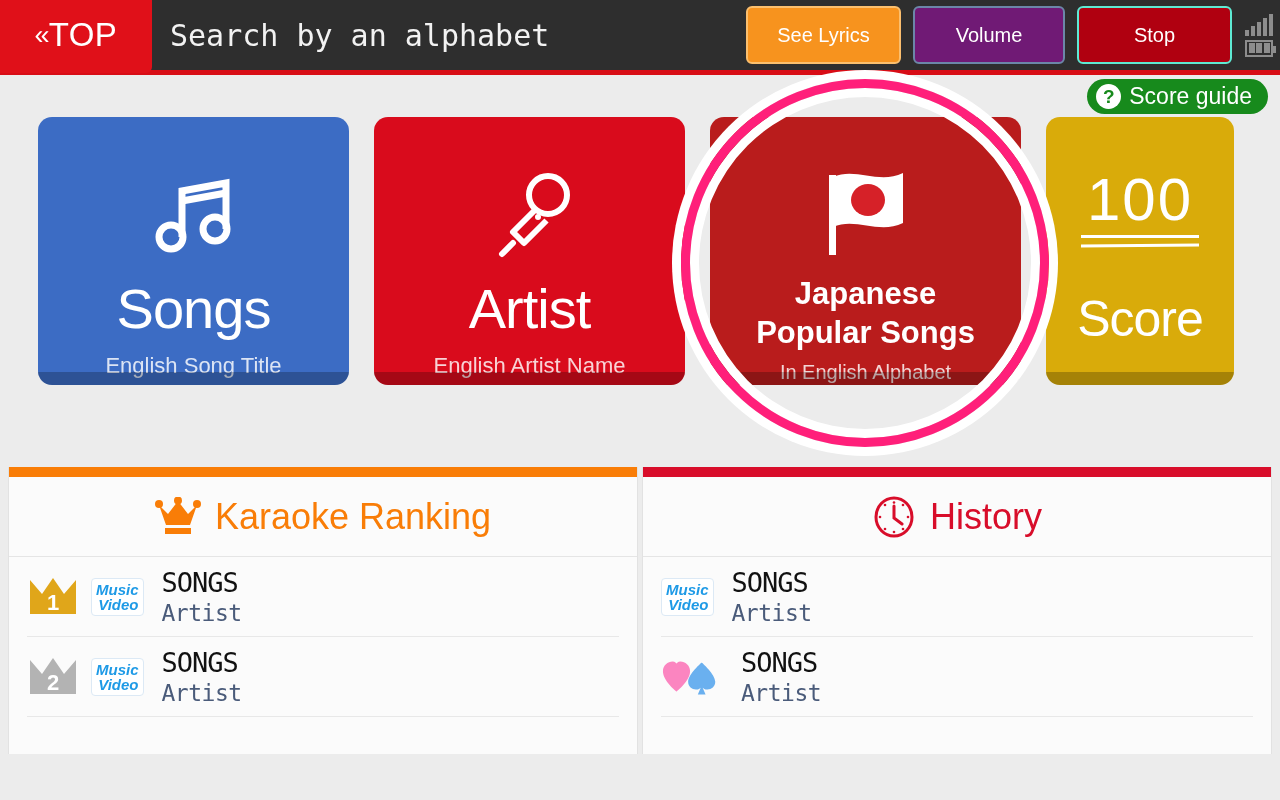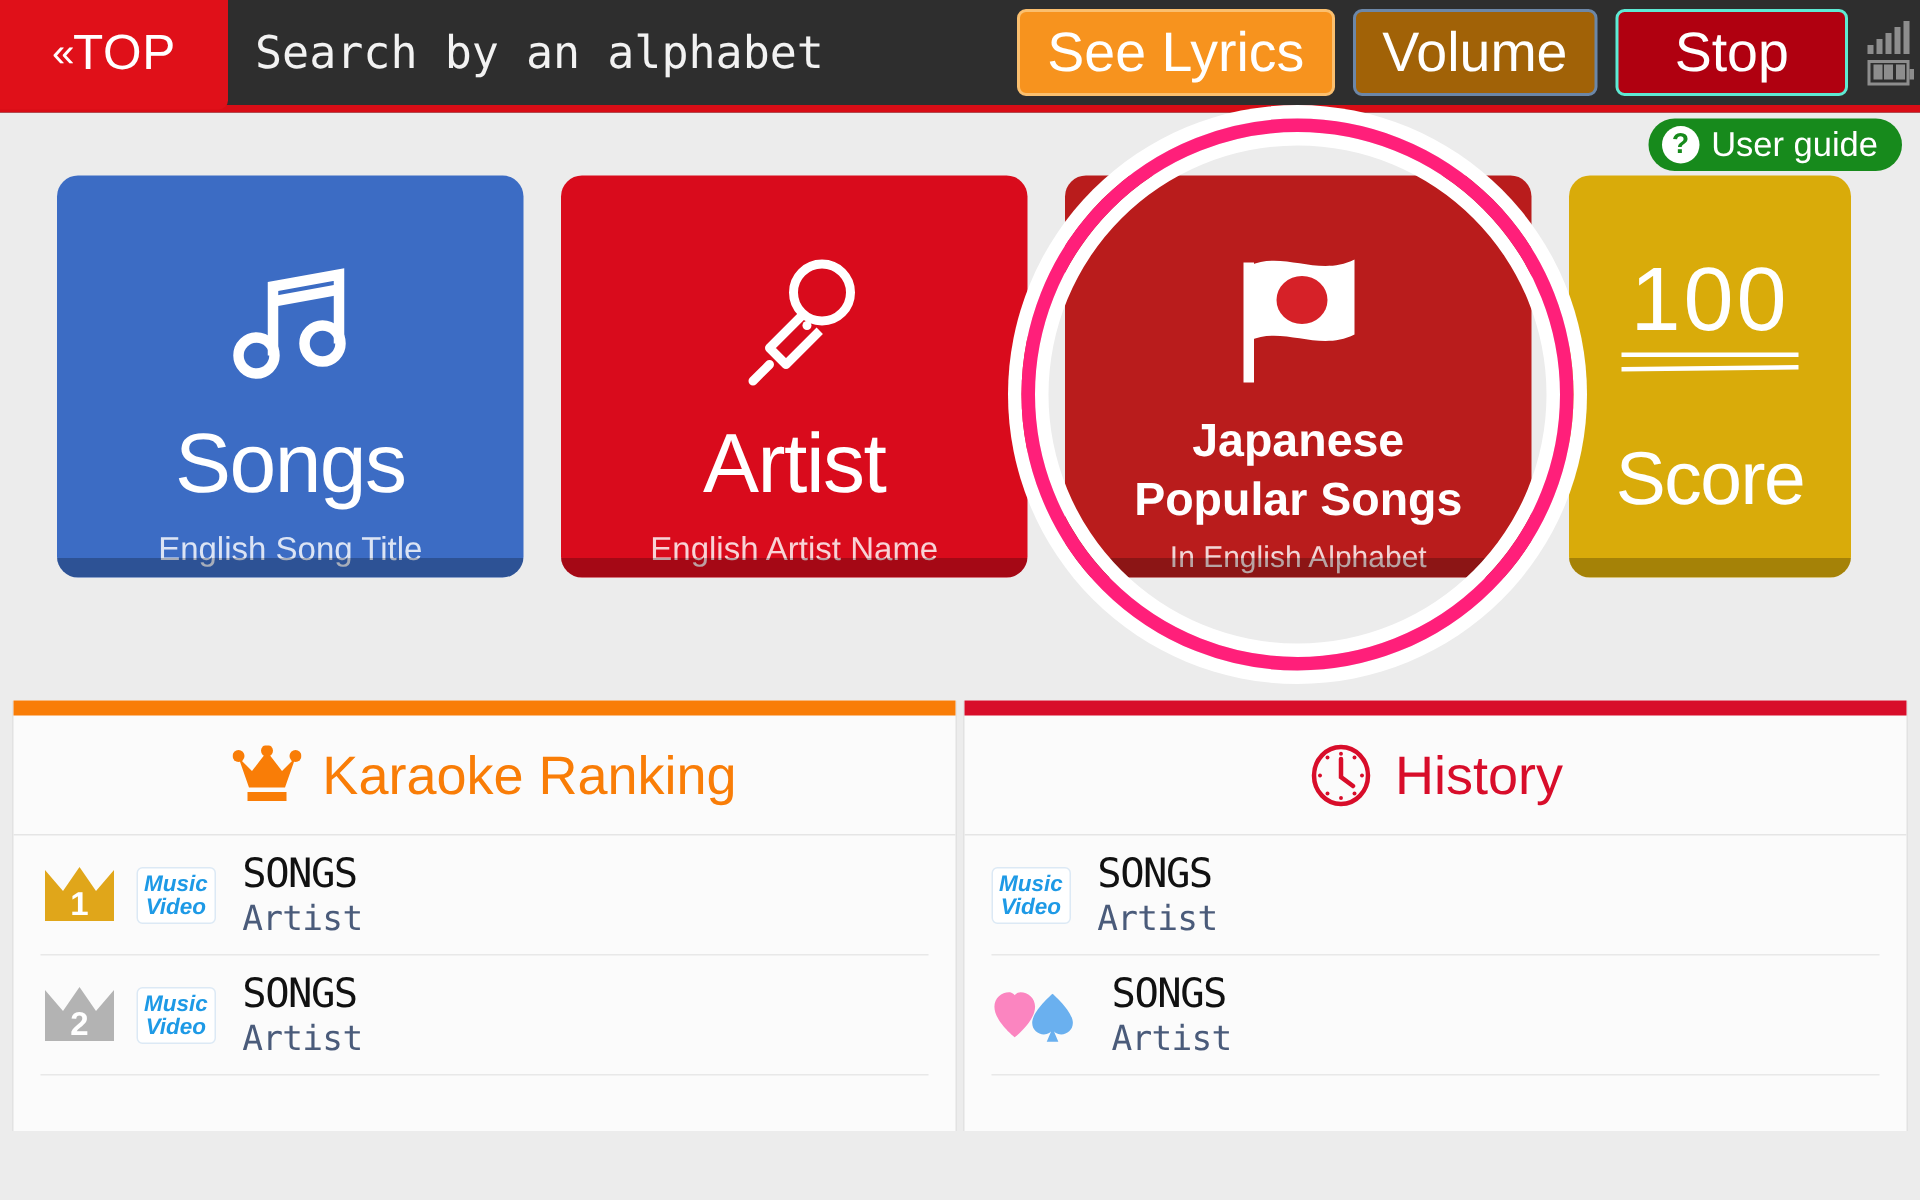--- a/index.html
+++ b/index.html
@@ -35,26 +35,26 @@
     font-family: "DejaVu Sans Mono", monospace;
     padding-left: 18px;
     letter-spacing: 0px;
     white-space: nowrap;
   }
   .hdr-btns { display: flex; align-items: center; gap: 12px; padding-right: 8px; }
   .hdr-btn {
     height: 58px;
     border-radius: 6px;
     color: #fff;
-    font-size: 37px;
+    font-size: 20px;
     display: flex; align-items: center; justify-content: center;
     padding: 0 18px;
   }
   .btn-lyrics { background: #f7931e; border: 2px solid #fbbf6e; min-width: 155px; }
-  .btn-volume { background: #a16207; border: 2px solid #6c87a8; min-width: 152px; }
+  .btn-volume { background: #701a75; border: 2px solid #6c87a8; min-width: 152px; }
   .btn-stop   { background: #b00010; border: 2px solid #5eead4; min-width: 155px; }
 
   .status-icons {
     width: 40px; height: 75px;
     display: flex; flex-direction: column;
     align-items: center; justify-content: center;
     gap: 4px; padding-right: 2px;
   }
   .signal { display: flex; align-items: flex-end; gap: 2px; height: 22px; }
   .signal i { width: 4px; background: #8d8d8d; display: block; }
@@ -165,21 +165,21 @@
   .row {
     height: 80px; display: flex; align-items: center;
     border-bottom: 1px solid #e8e8e8;
     margin: 0 18px; gap: 12px;
   }
   .rank-badge { width: 52px; height: 48px; flex: 0 0 52px; display: flex; align-items: center; justify-content: center; }
   .mv-badge {
     flex: 0 0 auto;
     color: #1e9ae6; background: #fff;
     font-size: 15px; font-weight: bold; font-style: italic;
-    line-height: 1.0; text-align: center;
+    line-height: 1.0; text-align: right;
     padding: 3px 4px; border-radius: 4px;
     border: 1.5px solid #dce9f5;
     font-family: "Liberation Sans", sans-serif;
   }
   .suit-pair { flex: 0 0 auto; display: flex; align-items: center; width: 62px; }
   .row-texts { display: flex; flex-direction: column; gap: 2px; padding-left: 6px; }
   .row-song { font-size: 27px; color: #111; font-family: "DejaVu Sans Mono", monospace; letter-spacing: -1px; }
   .row-artist { font-size: 23px; color: #4a5b7a; font-family: "DejaVu Sans Mono", monospace; letter-spacing: -0.5px; }
 </style>
 </head>
@@ -214,21 +214,21 @@
       <i></i>
         <i></i>
         <i></i>
     </div>
   </div>
 </div>
 
 <div class="guide-row">
   <div class="user-guide">
     <span class="qmark">?</span>
-    <span>User guide</span>
+    <span>Score guide</span>
   </div>
 </div>
 
 <div class="cards">
 
   <div class="card card-songs">
     <div class="card-icon">
       <svg width="100" height="100" viewBox="0 0 100 100">
         <path d="M38 72 V26 L82 18 V64" stroke="#fff" stroke-width="7" fill="none" stroke-linejoin="miter"></path>
         <path d="M38 36 L82 28" stroke="#fff" stroke-width="7" fill="none"></path>

